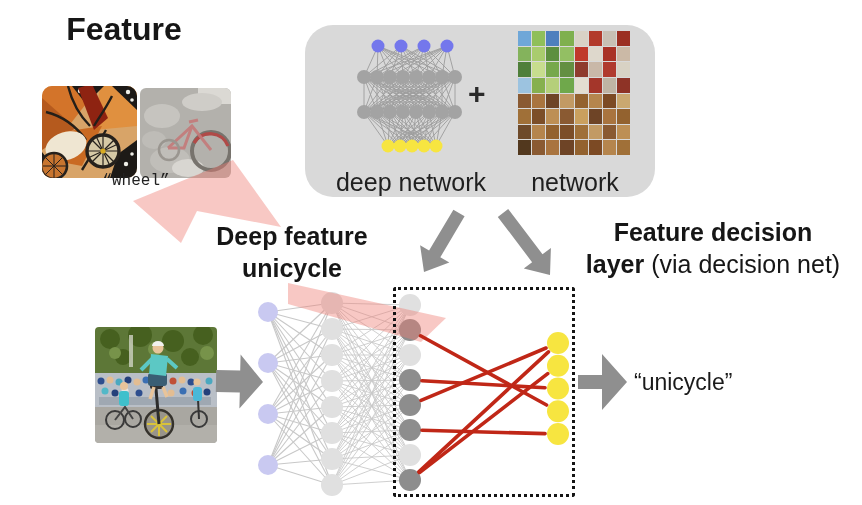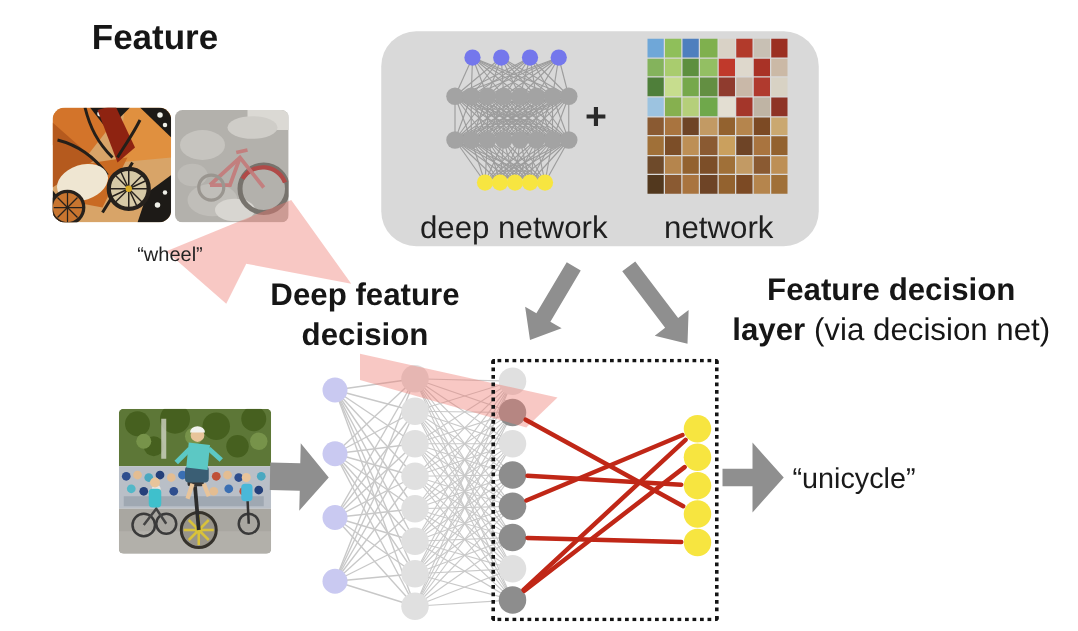--- a/index.html
+++ b/index.html
@@ -21,28 +21,28 @@
   .butterfly{left:42px;top:86px;width:95px;height:92px;border-radius:10px;}
   .fadedbike{left:140px;top:88px;width:91px;height:90px;border-radius:6px;}
   .photo{left:95px;top:327px;width:122px;height:116px;border-radius:4px;}
   .img svg{display:block;width:100%;height:100%;}
   
   #overlay{left:0;top:0;width:862px;height:505px;z-index:3;pointer-events:none;}
   
   .dotted-box{left:393px;top:287px;width:182px;height:210px;box-sizing:border-box;
     border:3.5px dotted #141414;border-radius:3px;z-index:4;background:transparent;}
   
-  .title{z-index:5;text-align:center;font-weight:bold;font-size:28px;line-height:33px;color:#161616;}
+  .title{z-index:5;text-align:center;font-weight:bold;font-size:32px;line-height:33px;color:#161616;}
   .feature-title{left:8px;top:13px;width:232px;}
   .mid-title{font-size:25px;line-height:32px;}
   .deep-feature-title{left:180px;top:220px;width:224px;}
   .sparse-title{left:564px;top:216px;width:298px;}
   .sparse-title .normal{font-weight:normal;}
   .caption{z-index:5;text-align:center;font-size:16px;color:#222;}
-  .wheel-caption{left:40px;top:196px;width:192px;}
+  .wheel-caption{left:40px;top:172px;width:192px;font-family:Liberation Mono, monospace;}
   .unicycle-caption{left:634px;top:369px;font-size:23px;text-align:left;color:#1a1a1a;}
 </style>
 </head>
 <body>
 
 <div class="canvas">
 
   <div class="abs gray-box"></div>
   <div class="abs dataset-grid" id="dataset-grid">
       <div style="background: rgb(111, 167, 216);"></div>
@@ -579,21 +579,21 @@
 
   <div class="abs dotted-box"></div>
 
   <div class="abs title feature-title">
     <div>Feature</div>
   </div>
   <div class="abs caption wheel-caption">“wheel”</div>
 
   <div class="abs title mid-title deep-feature-title">
     <div>Deep feature</div>
-    <div>decision</div>
+    <div>unicycle</div>
   </div>
 
   <div class="abs title mid-title sparse-title">
     <div>Feature decision</div>
     <div><span>layer</span> <span class="normal">(via decision net)</span></div>
   </div>
 
   <div class="abs caption unicycle-caption">“unicycle”</div>
 
 </div>

